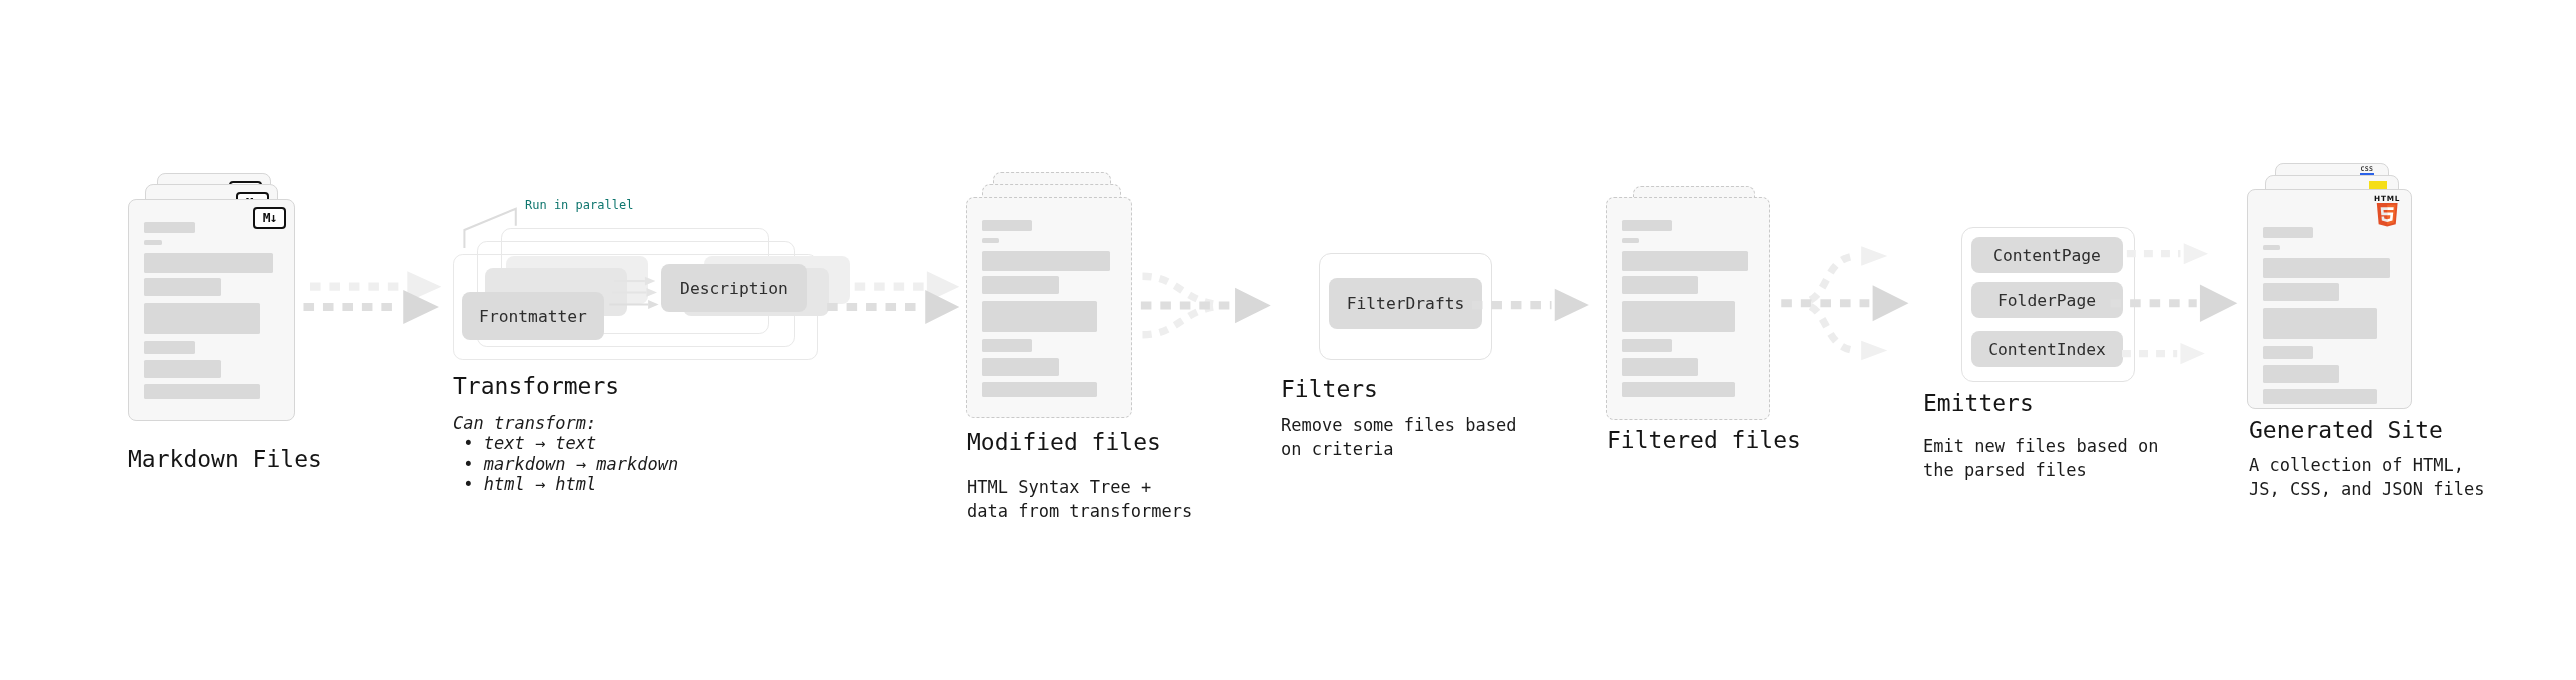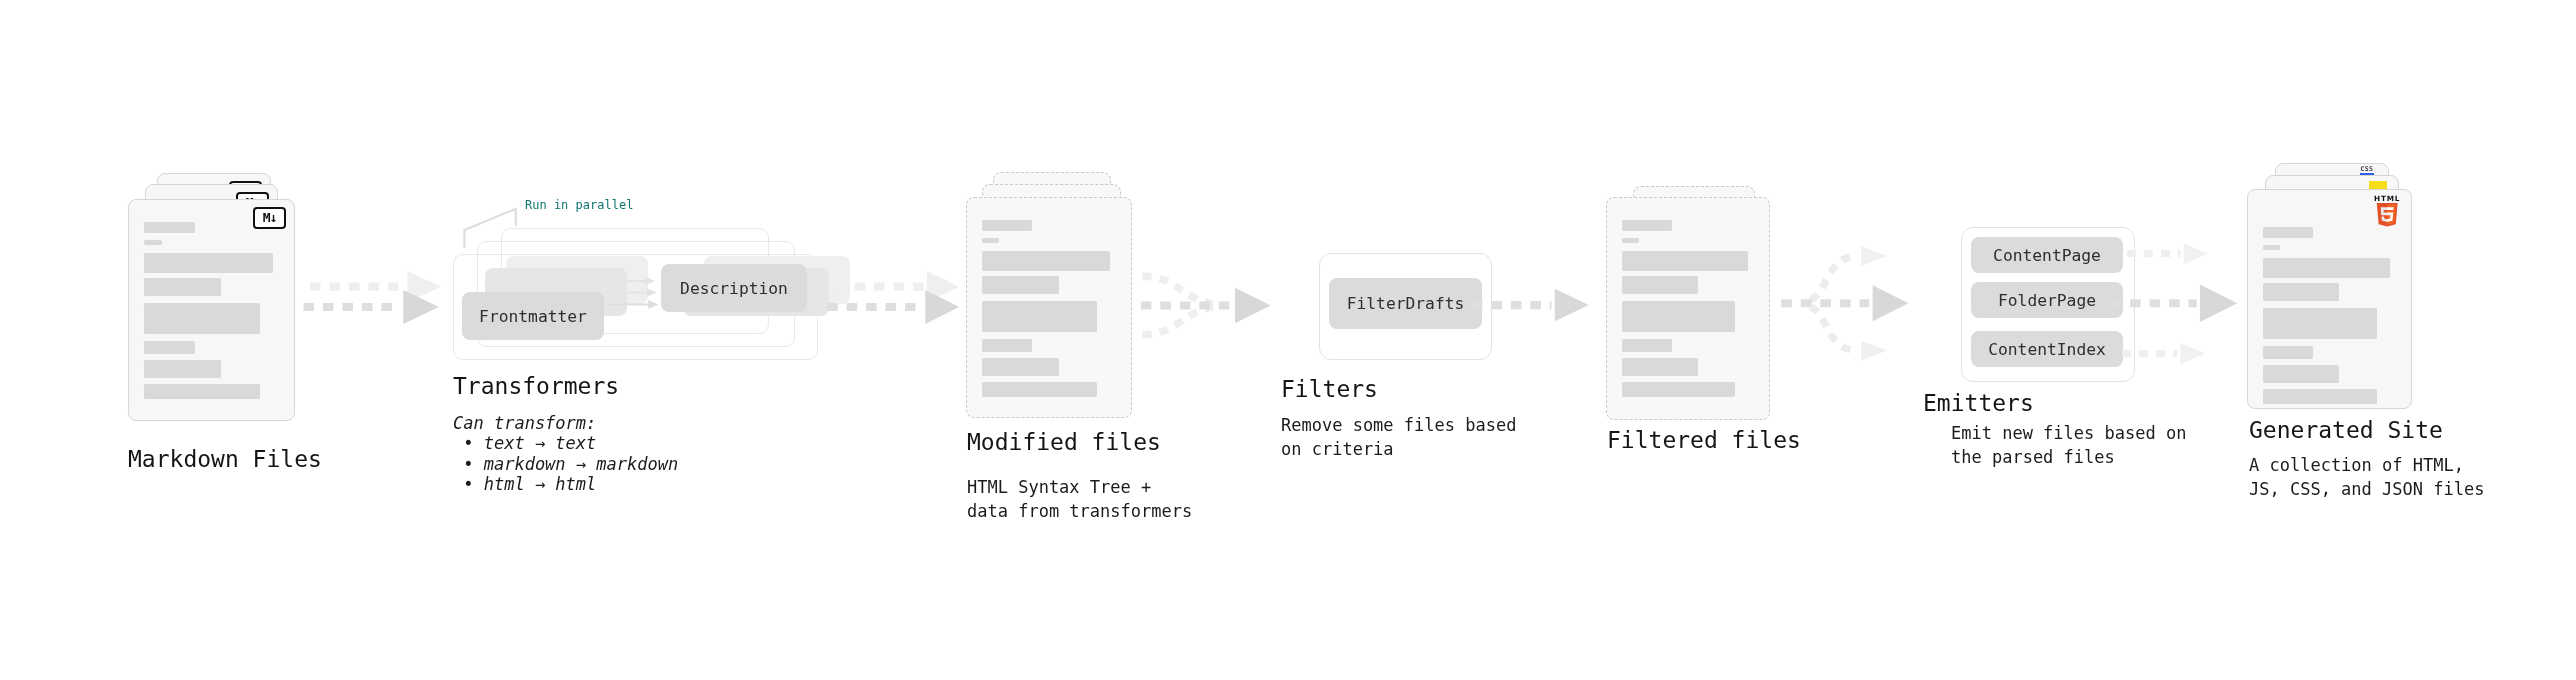--- a/index.html
+++ b/index.html
@@ -199,21 +199,21 @@
     <polygon points="102,126 134,138 102,150" fill="#f0f0f0"></polygon>
   </svg>
 
   <div>
     <div class="plugin-box" style="left:1923px;top:227px;width:174px;height:155px;">
       <div class="box-pill" style="top:9px;width:152px;height:36px;">ContentPage</div>
       <div class="box-pill" style="top:54px;width:152px;height:36px;">FolderPage</div>
       <div class="box-pill" style="top:103px;width:152px;height:36px;">ContentIndex</div>
     </div>
     <div class="stage-label" style="left:1923px;top:390px;">Emitters</div>
-    <div class="stage-desc" style="left:1923px;top:422px;margin-left:28px;">Emit new files based on
+    <div class="stage-desc" style="left:1923px;top:435px;">Emit new files based on
 the parsed files</div>
   </div>
 
   <svg style="left:2109px;top:238px;" width="134" height="137" viewBox="0 0 165 168">
     <line x1="22" y1="19" x2="88" y2="19" stroke="#efefef" stroke-width="9" stroke-dasharray="11 10"></line>
     <polygon points="92,6 122,19 92,32" fill="#f1f1f1"></polygon>
     <line x1="2" y1="80" x2="108" y2="80" stroke="#dedede" stroke-width="10" stroke-dasharray="13 11"></line>
     <polygon points="112,57 158,80 112,103" fill="#d8d8d8"></polygon>
     <line x1="16" y1="142" x2="84" y2="142" stroke="#efefef" stroke-width="9" stroke-dasharray="11 10"></line>
     <polygon points="88,129 118,142 88,155" fill="#f1f1f1"></polygon>

